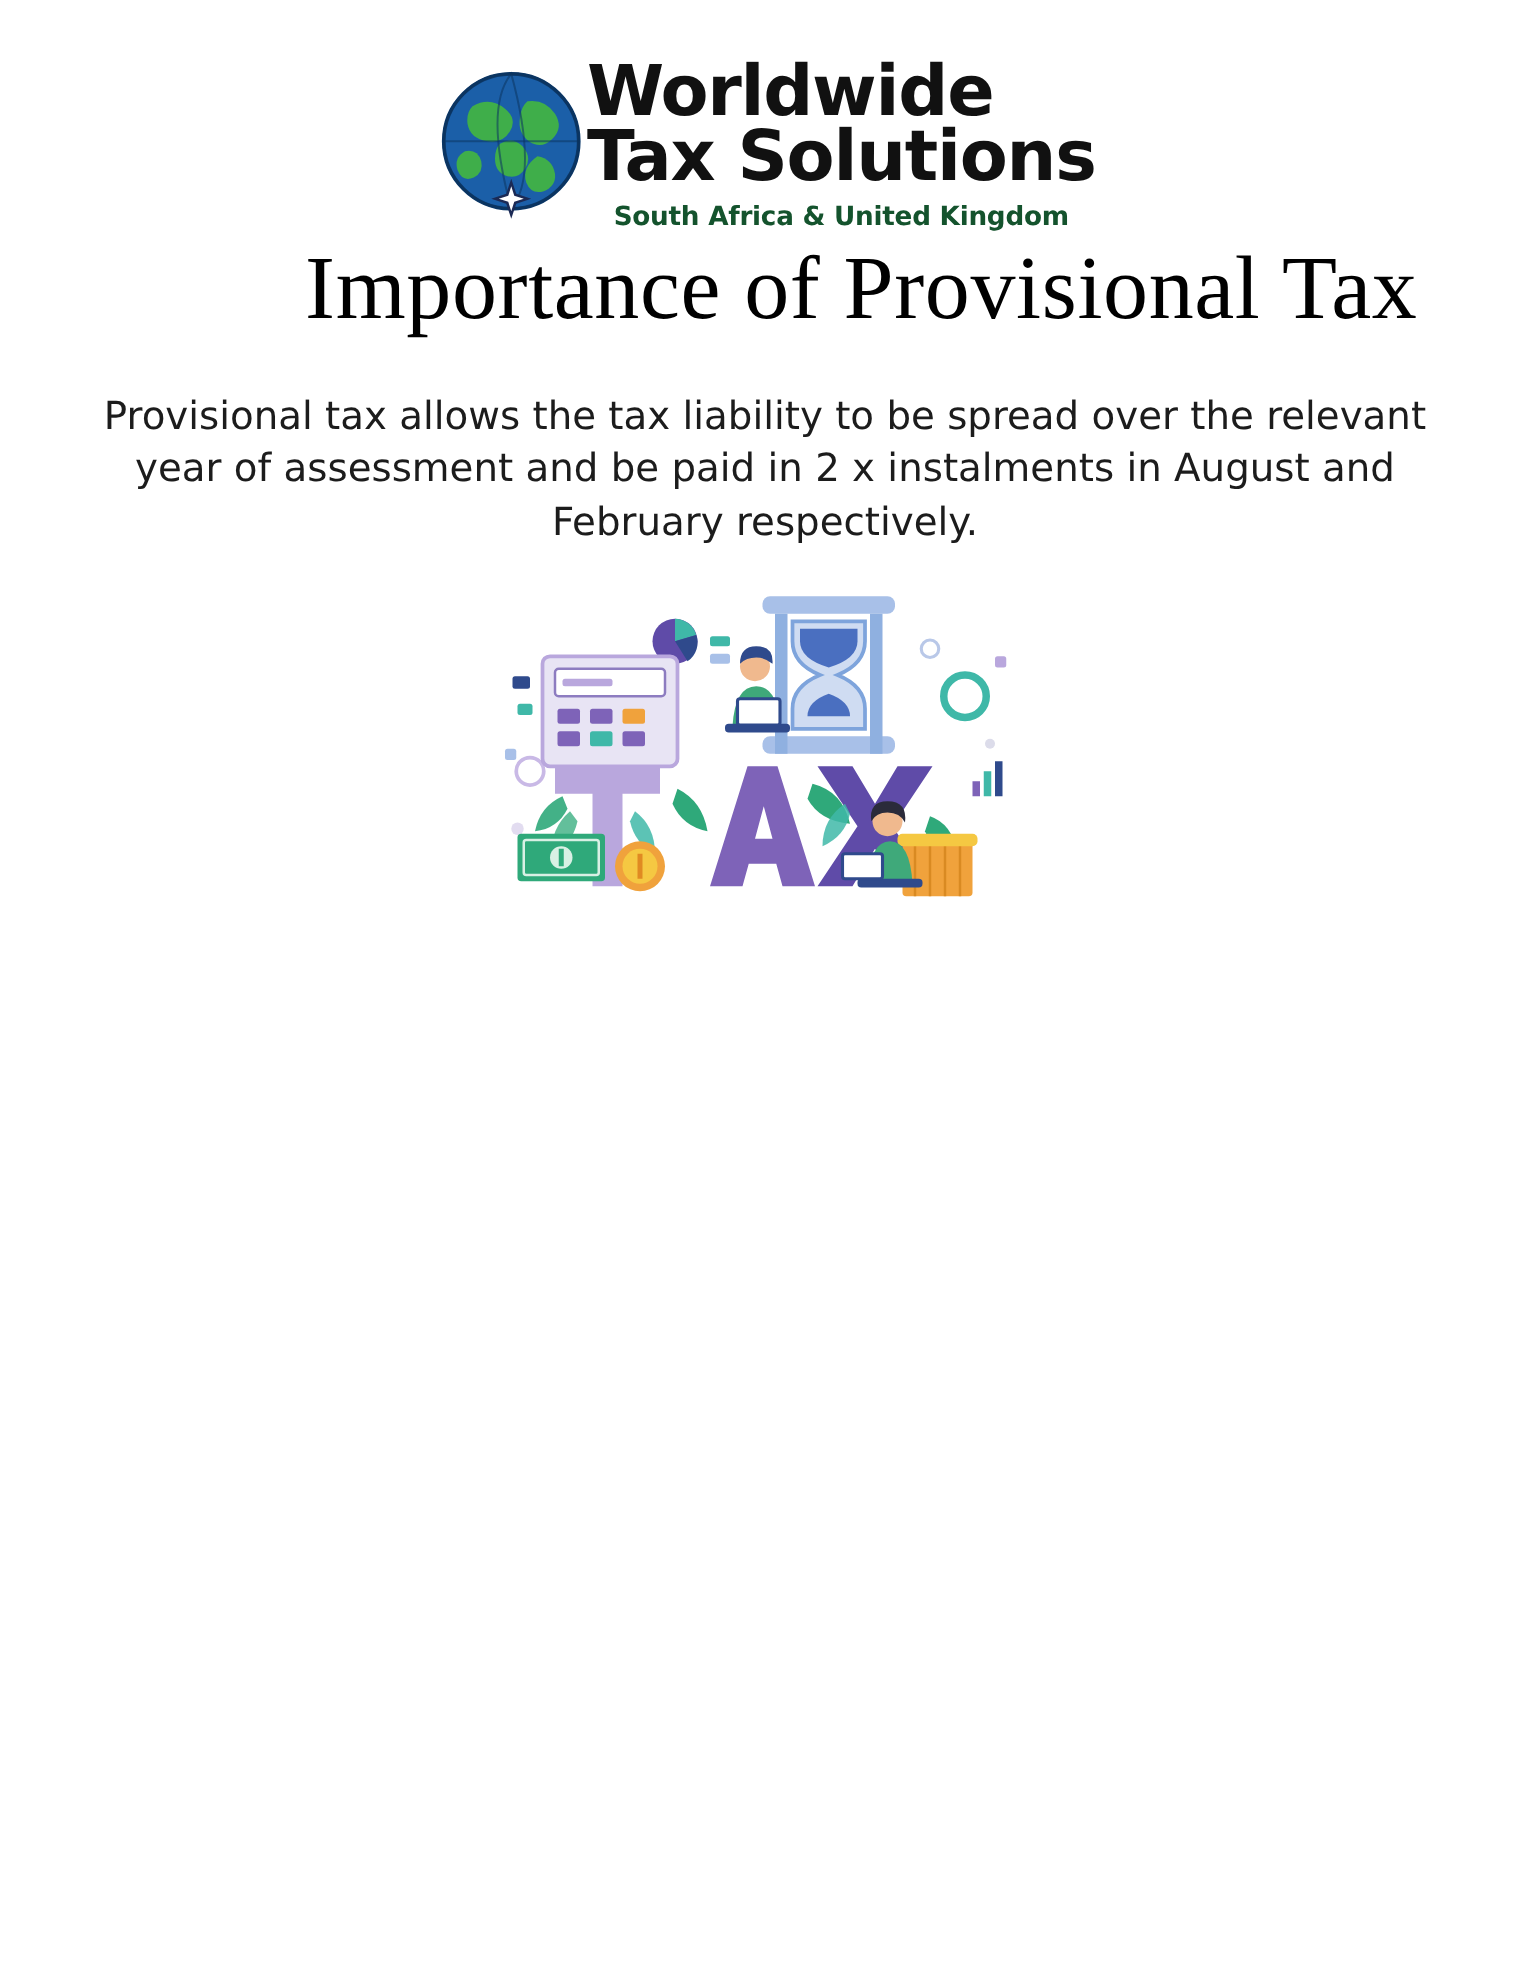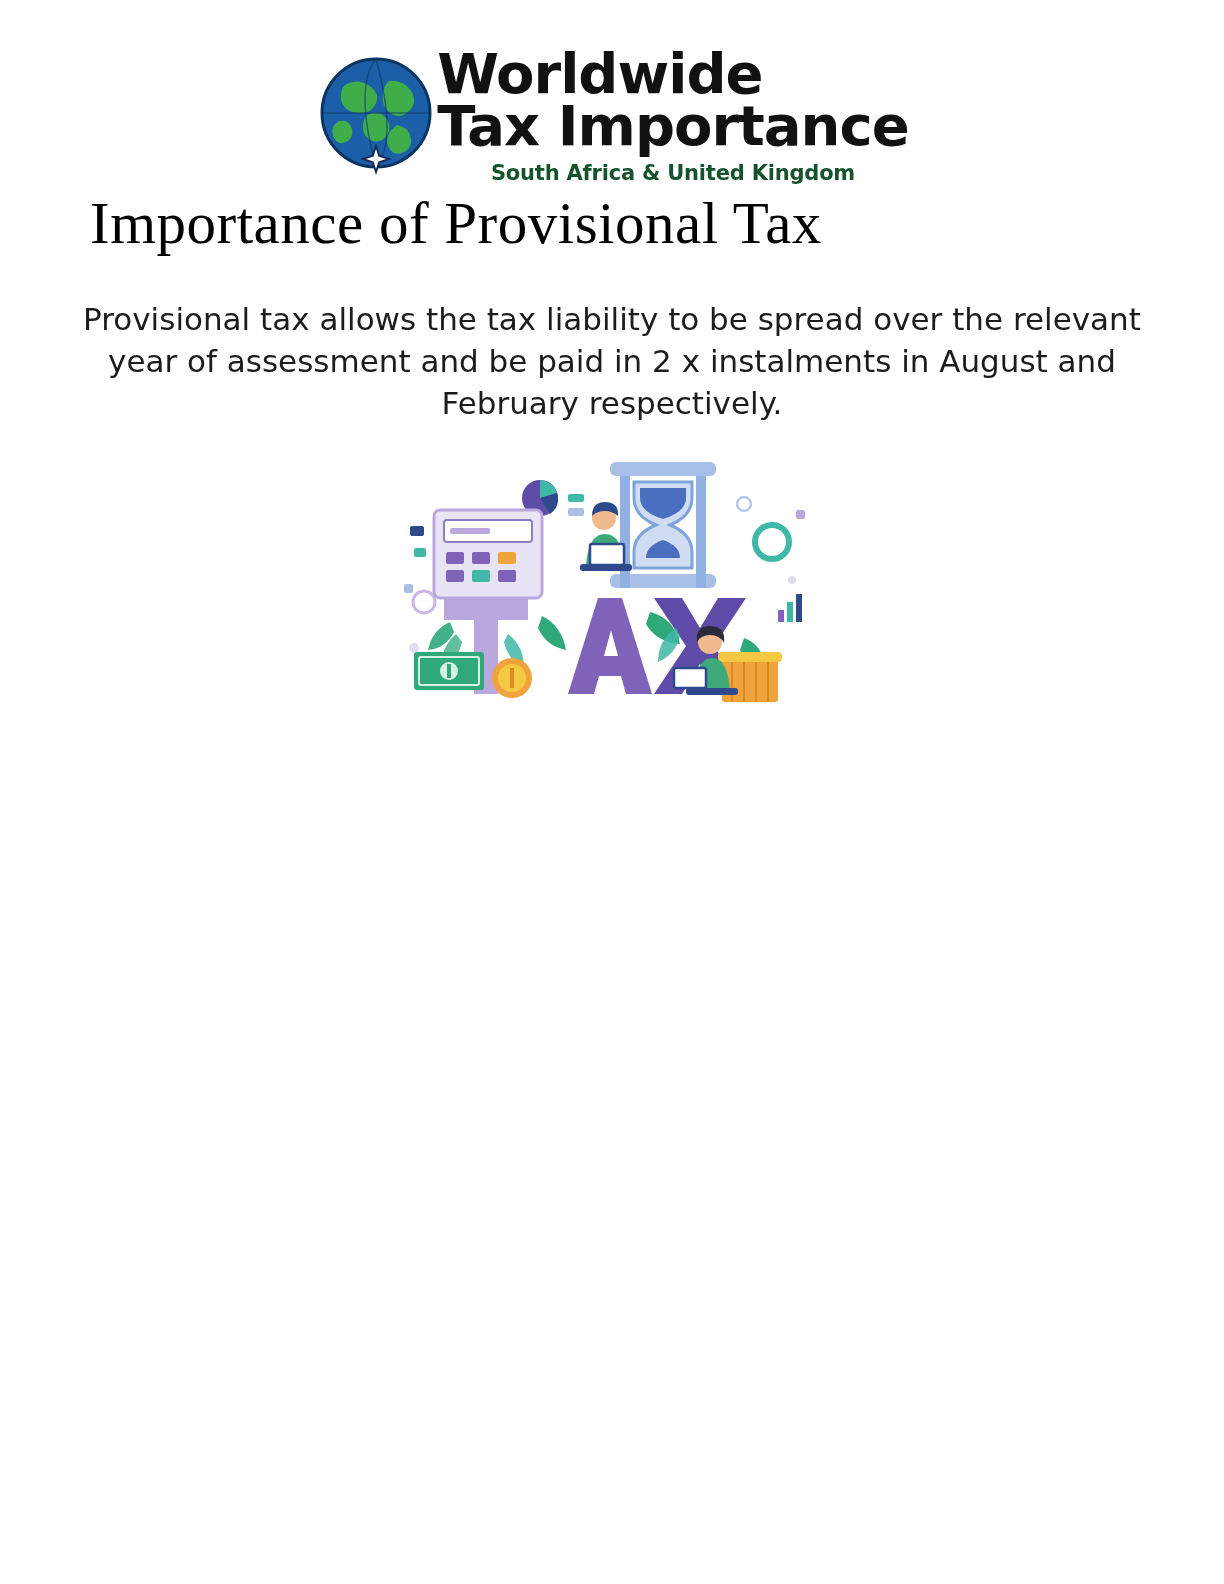--- a/index.html
+++ b/index.html
@@ -64,23 +64,23 @@
     font-size: 21px;
     letter-spacing: -0.2px;
     color: #14532d;
     margin-top: 12px;
     text-align: center;
   }
 
   
   .title {
     font-family: "Liberation Serif", serif;
-    font-size: 59px;
+    font-size: 72px;
     line-height: 1.12;
-    text-align: left;
+    text-align: right;
     color: #000000;
     margin: 6px 90px 0 90px;
     letter-spacing: 0.5px;
   }
 
   
   .para {
     font-family: "DejaVu Sans", sans-serif;
     font-size: 31px;
     line-height: 1.36;
@@ -128,21 +128,21 @@
           <path d="M61 4 q-22 27 0 108 q22 -27 0 -108 z" fill="none" stroke="#0b3460" stroke-width="1.6" opacity="0.55"></path>
           <path d="M7 58 h108" fill="none" stroke="#0b3460" stroke-width="1.6" opacity="0.55"></path>
           <g transform="translate(61,104)">
             <path d="M0 -16 L4 -4 L16 0 L4 4 L0 16 L-4 4 L-16 0 L-4 -4 Z" fill="#1b2a55"></path>
             <path d="M0 -10 L2.4 -2.4 L10 0 L2.4 2.4 L0 10 L-2.4 2.4 L-10 0 L-2.4 -2.4 Z" fill="#ffffff"></path>
           </g>
         </svg>
       </div>
       <div class="logo-words">
         <div class="logo-line1">Worldwide</div>
-        <div class="logo-line2">Tax Importance</div>
+        <div class="logo-line2">Tax Solutions</div>
         <div class="logo-line3">South Africa &amp; United Kingdom</div>
       </div>
     </div>
   </div>
 
   <div class="title">Importance of Provisional Tax</div>
 
   <div class="para para-top">Provisional tax allows the tax liability to be spread over the relevant year of assessment and be paid in 2 x instalments in August and February respectively.</div>
 
   <div class="illustration-wrap">

